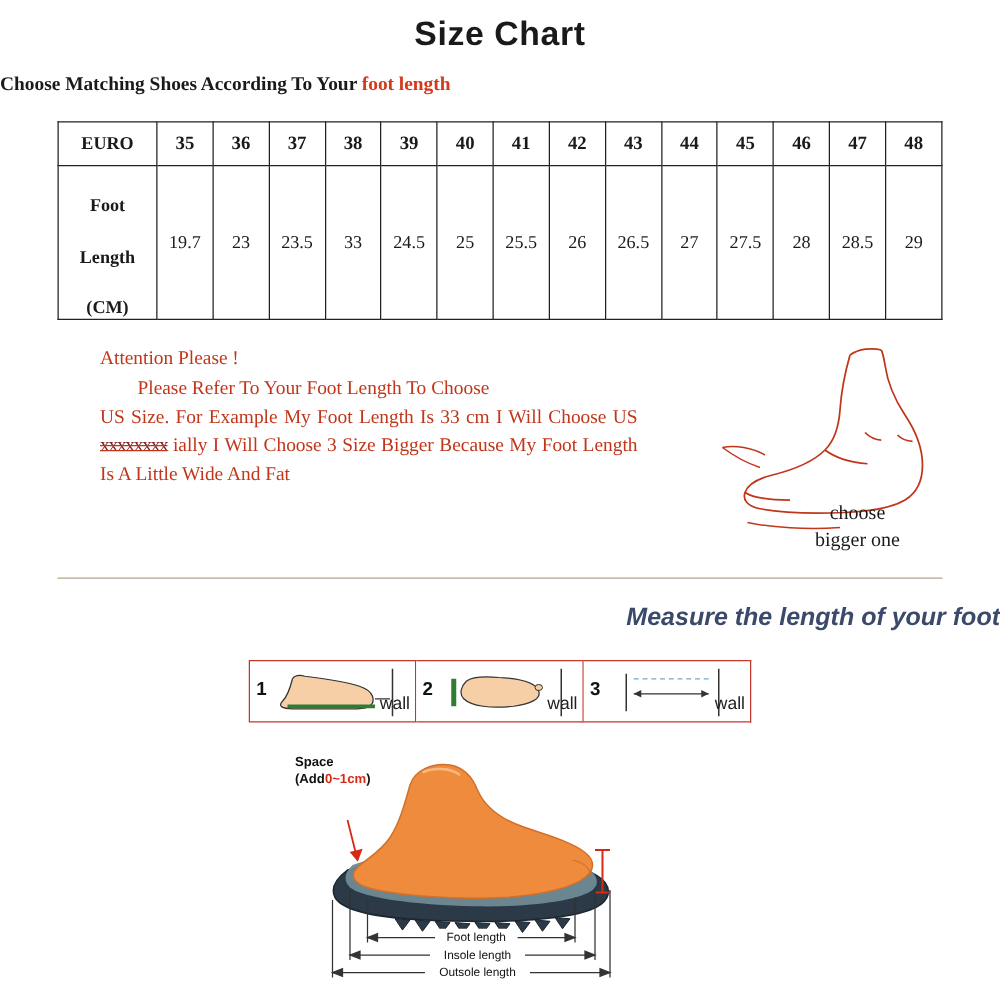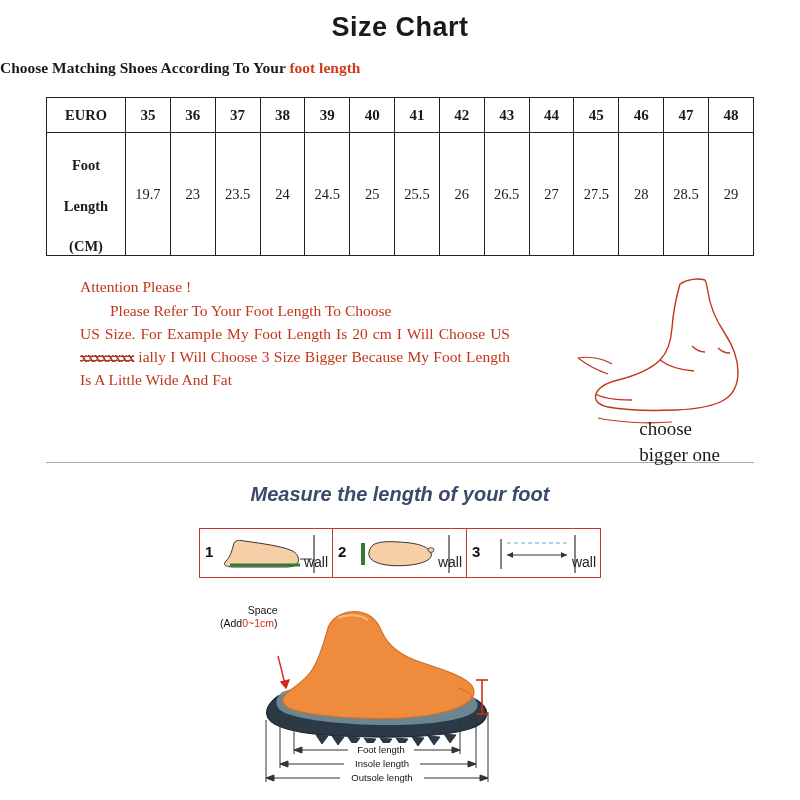--- a/index.html
+++ b/index.html
@@ -122,37 +122,38 @@
   .foot-figure {
     position: absolute;
     right: -8px;
     top: -4px;
     width: 190px;
     height: 170px;
   }
   .choose-bigger {
     position: absolute;
     right: 34px;
-    top: 140px;
-    font-size: 19px;
+    top: 124px;
+    text-align: center;
+    font-size: 16px;
     line-height: 1.35;
     color: #1a1a1a;
     font-family: "Liberation Serif", serif;
   }
 
   
   .divider {
     margin: 10px 46px 0 46px;
     height: 1px;
     background: #b9a28b;
   }
 
   
   .measure-head {
-    text-align: center;
+    text-align: right;
     margin-top: 20px;
     font-size: 20px;
     font-weight: bold;
     font-style: italic;
     color: #3b4a6b;
     font-family: "Liberation Sans", sans-serif;
   }
 
   
   .steps {
@@ -190,28 +191,28 @@
 
   
   .diagram {
     position: relative;
     width: 360px;
     height: 200px;
     margin: 6px auto 0 auto;
   }
   .space-label {
     position: absolute;
-    left: 0;
+    left: 16px;
     top: 20px;
     font-size: 10.5px;
-    font-weight: normal;
+    font-weight: bold;
     font-family: "Liberation Sans", sans-serif;
     color: #111;
     line-height: 1.25;
-    text-align: right;
+    text-align: left;
   }
   .space-label .red { color: #d42a16; }
 
   .caption {
     text-align: center;
     margin-top: 8px;
     font-size: 14.5px;
     font-weight: bold;
     font-family: "Liberation Serif", serif;
   }
@@ -249,41 +250,41 @@
       </tr>
       <tr class="row2">
         <td class="rowhead">
           <span class="l">Foot</span>
           <span class="l">Length</span>
           <span class="l">(CM)</span>
         </td>
         <td>19.7</td>
         <td>23</td>
         <td>23.5</td>
-        <td>24</td>
+        <td>33</td>
         <td>24.5</td>
         <td>25</td>
         <td>25.5</td>
         <td>26</td>
         <td>26.5</td>
         <td>27</td>
         <td>27.5</td>
         <td>28</td>
         <td>28.5</td>
         <td>29</td>
       </tr>
     </tbody>
       </table>
   </div>
 
   <div class="attention">
     <div class="attention-text">
       <span class="firstline">Attention Please !</span>
       <span class="indent">Please Refer To Your Foot Length To Choose</span>
-      <span>US Size. For Example My Foot Length Is 20 cm I</span>
+      <span>US Size. For Example My Foot Length Is 33 cm I</span>
       <span>Will Choose US </span><span class="strike xcross">xxxxxxxx</span><span> ially I Will Choose 3 Size</span>
       <span>Bigger Because My Foot Length Is A Little Wide</span>
       <span>And Fat</span>
     </div>
 
     <div class="foot-figure">
       <svg width="190" height="170" viewBox="0 0 190 170">
         <g fill="none" stroke="#c1361a" stroke-width="1.4">
           <path d="M108 12 C104 26 101 42 100 56 C99 70 96 80 88 88 C78 98 62 104 46 108 C34 111 26 116 24 122 C22 128 26 133 36 135 C52 138 78 139 104 138 C126 137 142 134 152 128 C162 122 166 112 166 100 C166 86 160 72 152 60 C144 48 138 34 136 20 C135 14 134 10 133 8"></path>
           <path d="M133 8 C126 6 115 7 108 12"></path>

